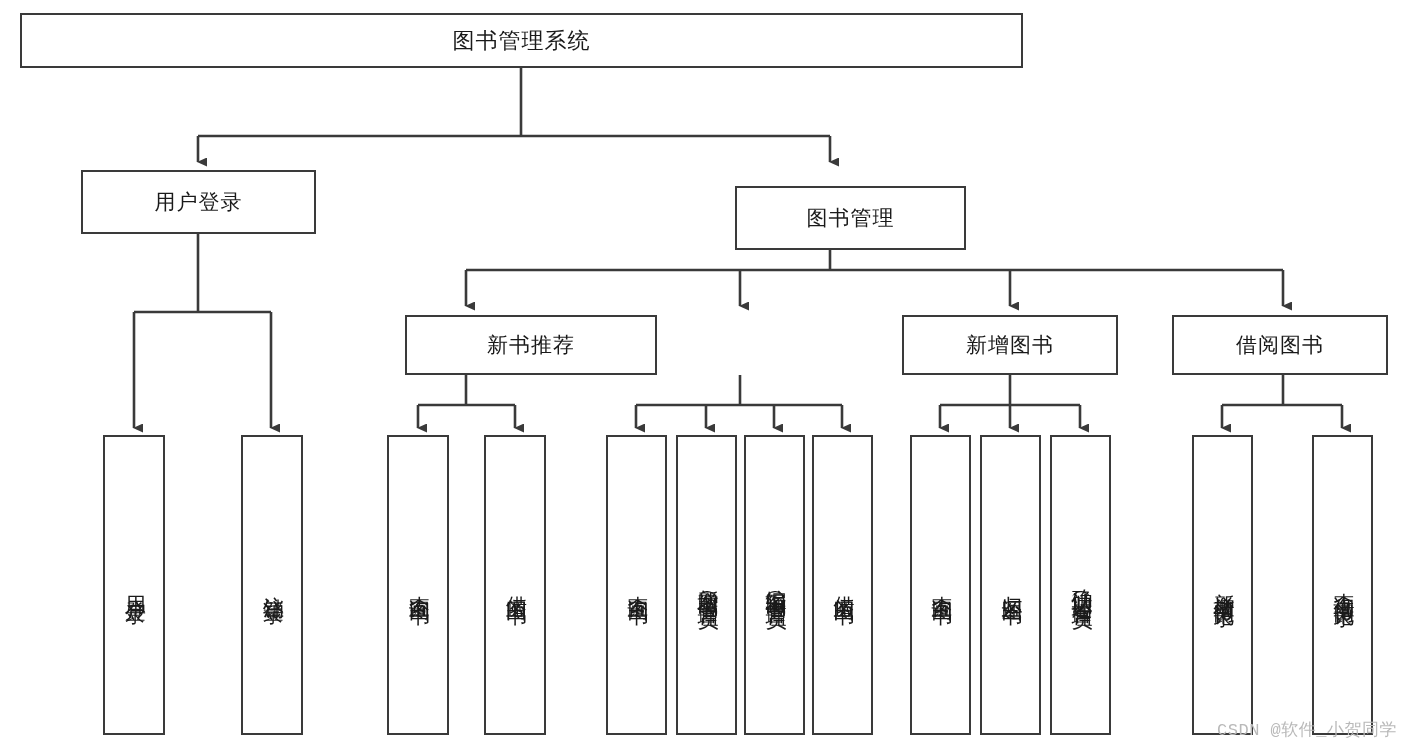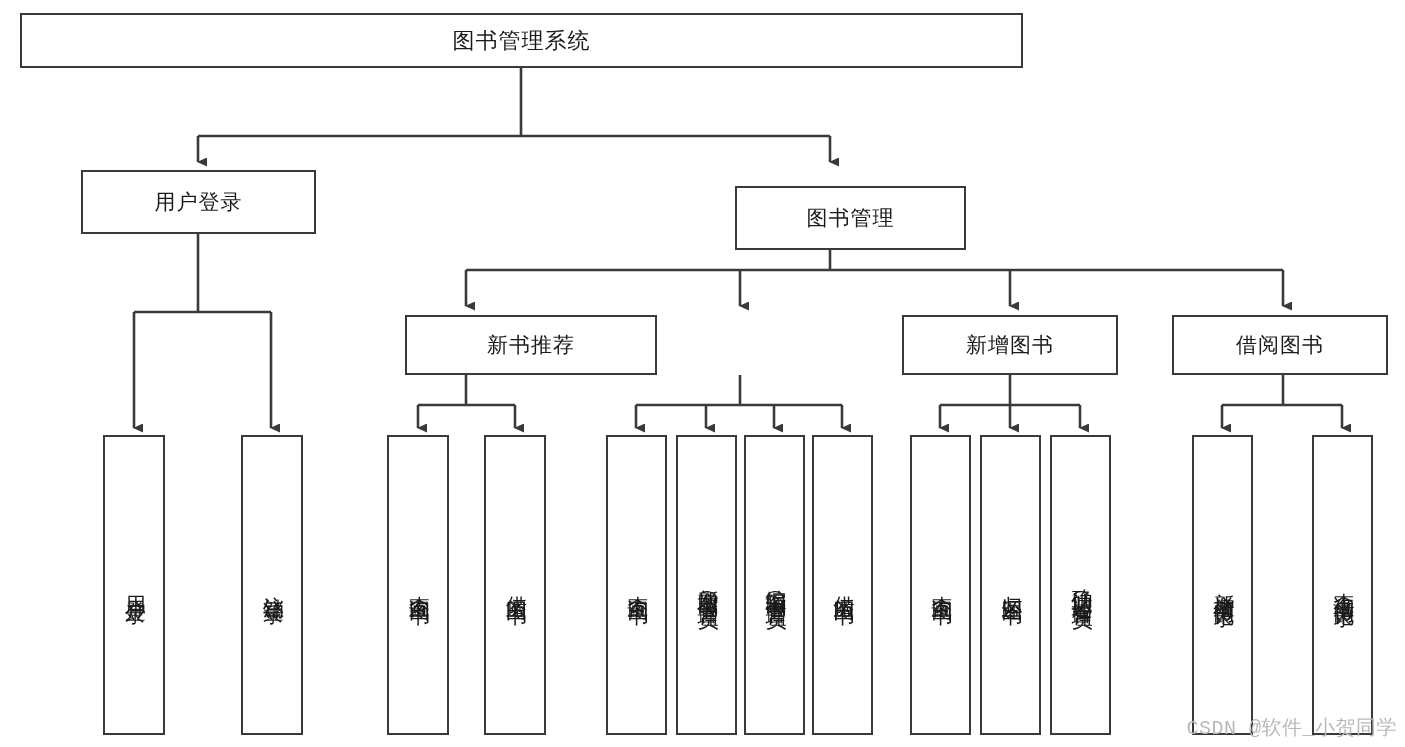--- a/index.html
+++ b/index.html
@@ -50,21 +50,21 @@
     font-size: 21px;
     letter-spacing: 3px;
     line-height: 1;
     padding: 4px 0;
     text-align: center;
   }
   .watermark {
     position: absolute;
     right: 8px;
     bottom: 6px;
-    font-size: 20px;
+    font-size: 17px;
     color: #b9b9b9;
     letter-spacing: 0.5px;
     white-space: nowrap;
     z-index: 3;
   }
 </style>
 </head>
 <body>
 
 <div id="diagram-root">

